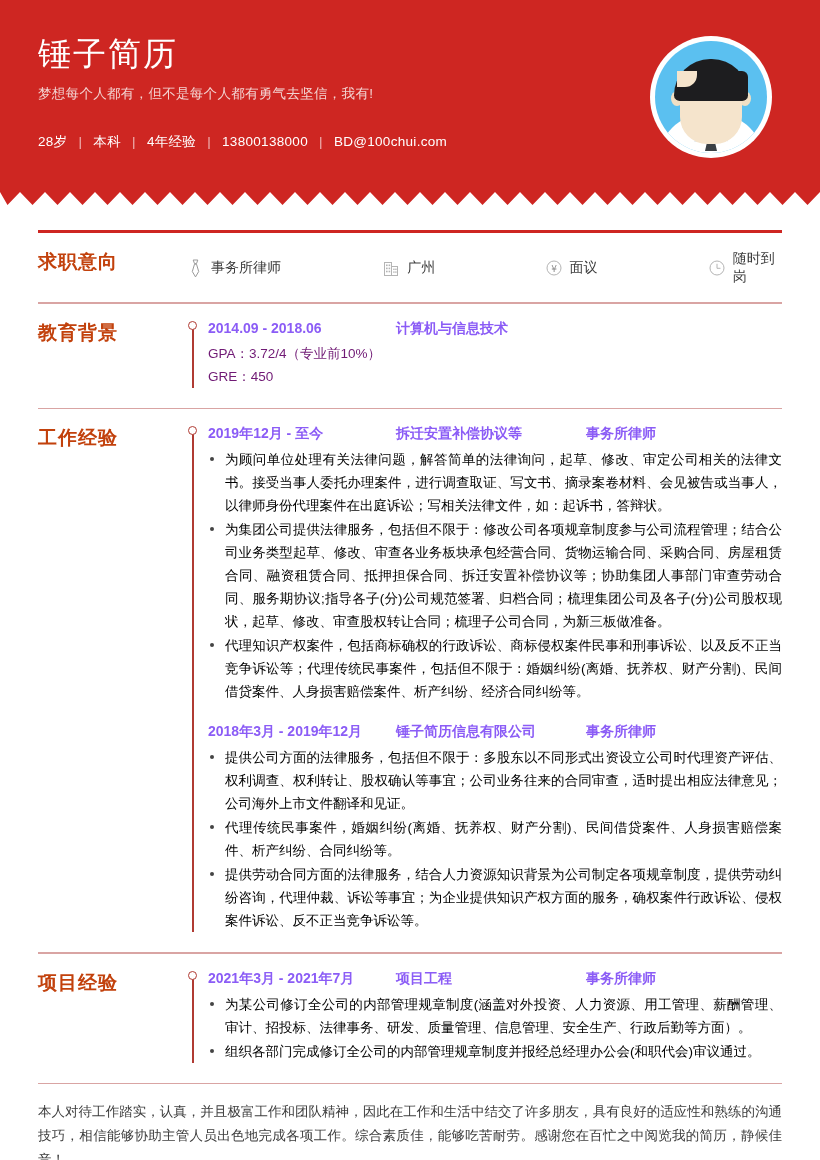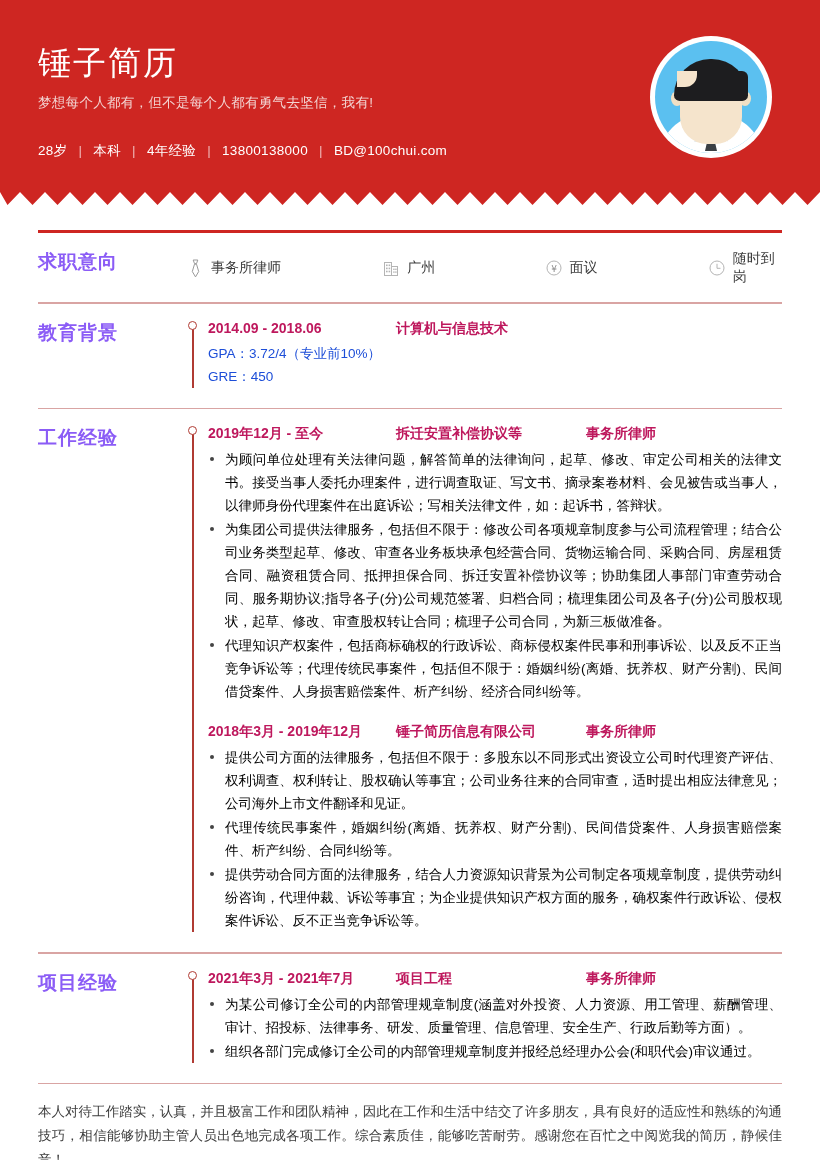--- a/index.html
+++ b/index.html
@@ -15,21 +15,21 @@
   .header {
     position: relative;
     width: 820px;
     height: 192px;
     background: #ce2622;
     overflow: visible;
   }
   .header-inner {
     position: absolute;
     left: 38px;
-    top: 42px;
+    top: 33px;
     width: 560px;
   }
   .name {
     font-size: 33px;
     font-weight: 400;
     color: #ffffff;
     letter-spacing: 2px;
     line-height: 42px;
   }
   .tagline {
@@ -202,21 +202,21 @@
     margin-left: 0;
   }
   .rule.light {
     height: 1.5px;
     background: #d9a4a3;
   }
   .sec-title {
     flex: 0 0 150px;
     font-size: 19px;
     font-weight: bold;
-    color: #8b5cf6;
+    color: #c2410c;
     letter-spacing: 1px;
     padding-top: 2px;
   }
   .sec-body {
     flex: 1 1 auto;
     position: relative;
     min-width: 0;
   }
 
   
@@ -259,31 +259,31 @@
     border-radius: 50%;
     background: #ffffff;
     z-index: 2;
   }
   .entry { margin-bottom: 4px; }
   .entry + .entry { margin-top: 18px; }
   .entry-head {
     display: flex;
     font-size: 14px;
     font-weight: bold;
-    color: #be185d;
+    color: #8b5cf6;
     line-height: 21px;
     margin-bottom: 3px;
   }
   .eh-date  { width: 188px; flex: 0 0 188px; }
   .eh-org   { width: 190px; flex: 0 0 190px; }
   .eh-role  { flex: 1 1 auto; }
 
   .sub-line {
     font-size: 13.5px;
-    color: #1d4ed8;
+    color: #701a75;
     line-height: 23px;
   }
 
   ul.bullets {
     list-style: none;
     margin-top: 4px;
   }
   ul.bullets li {
     position: relative;
     padding-left: 17px;

